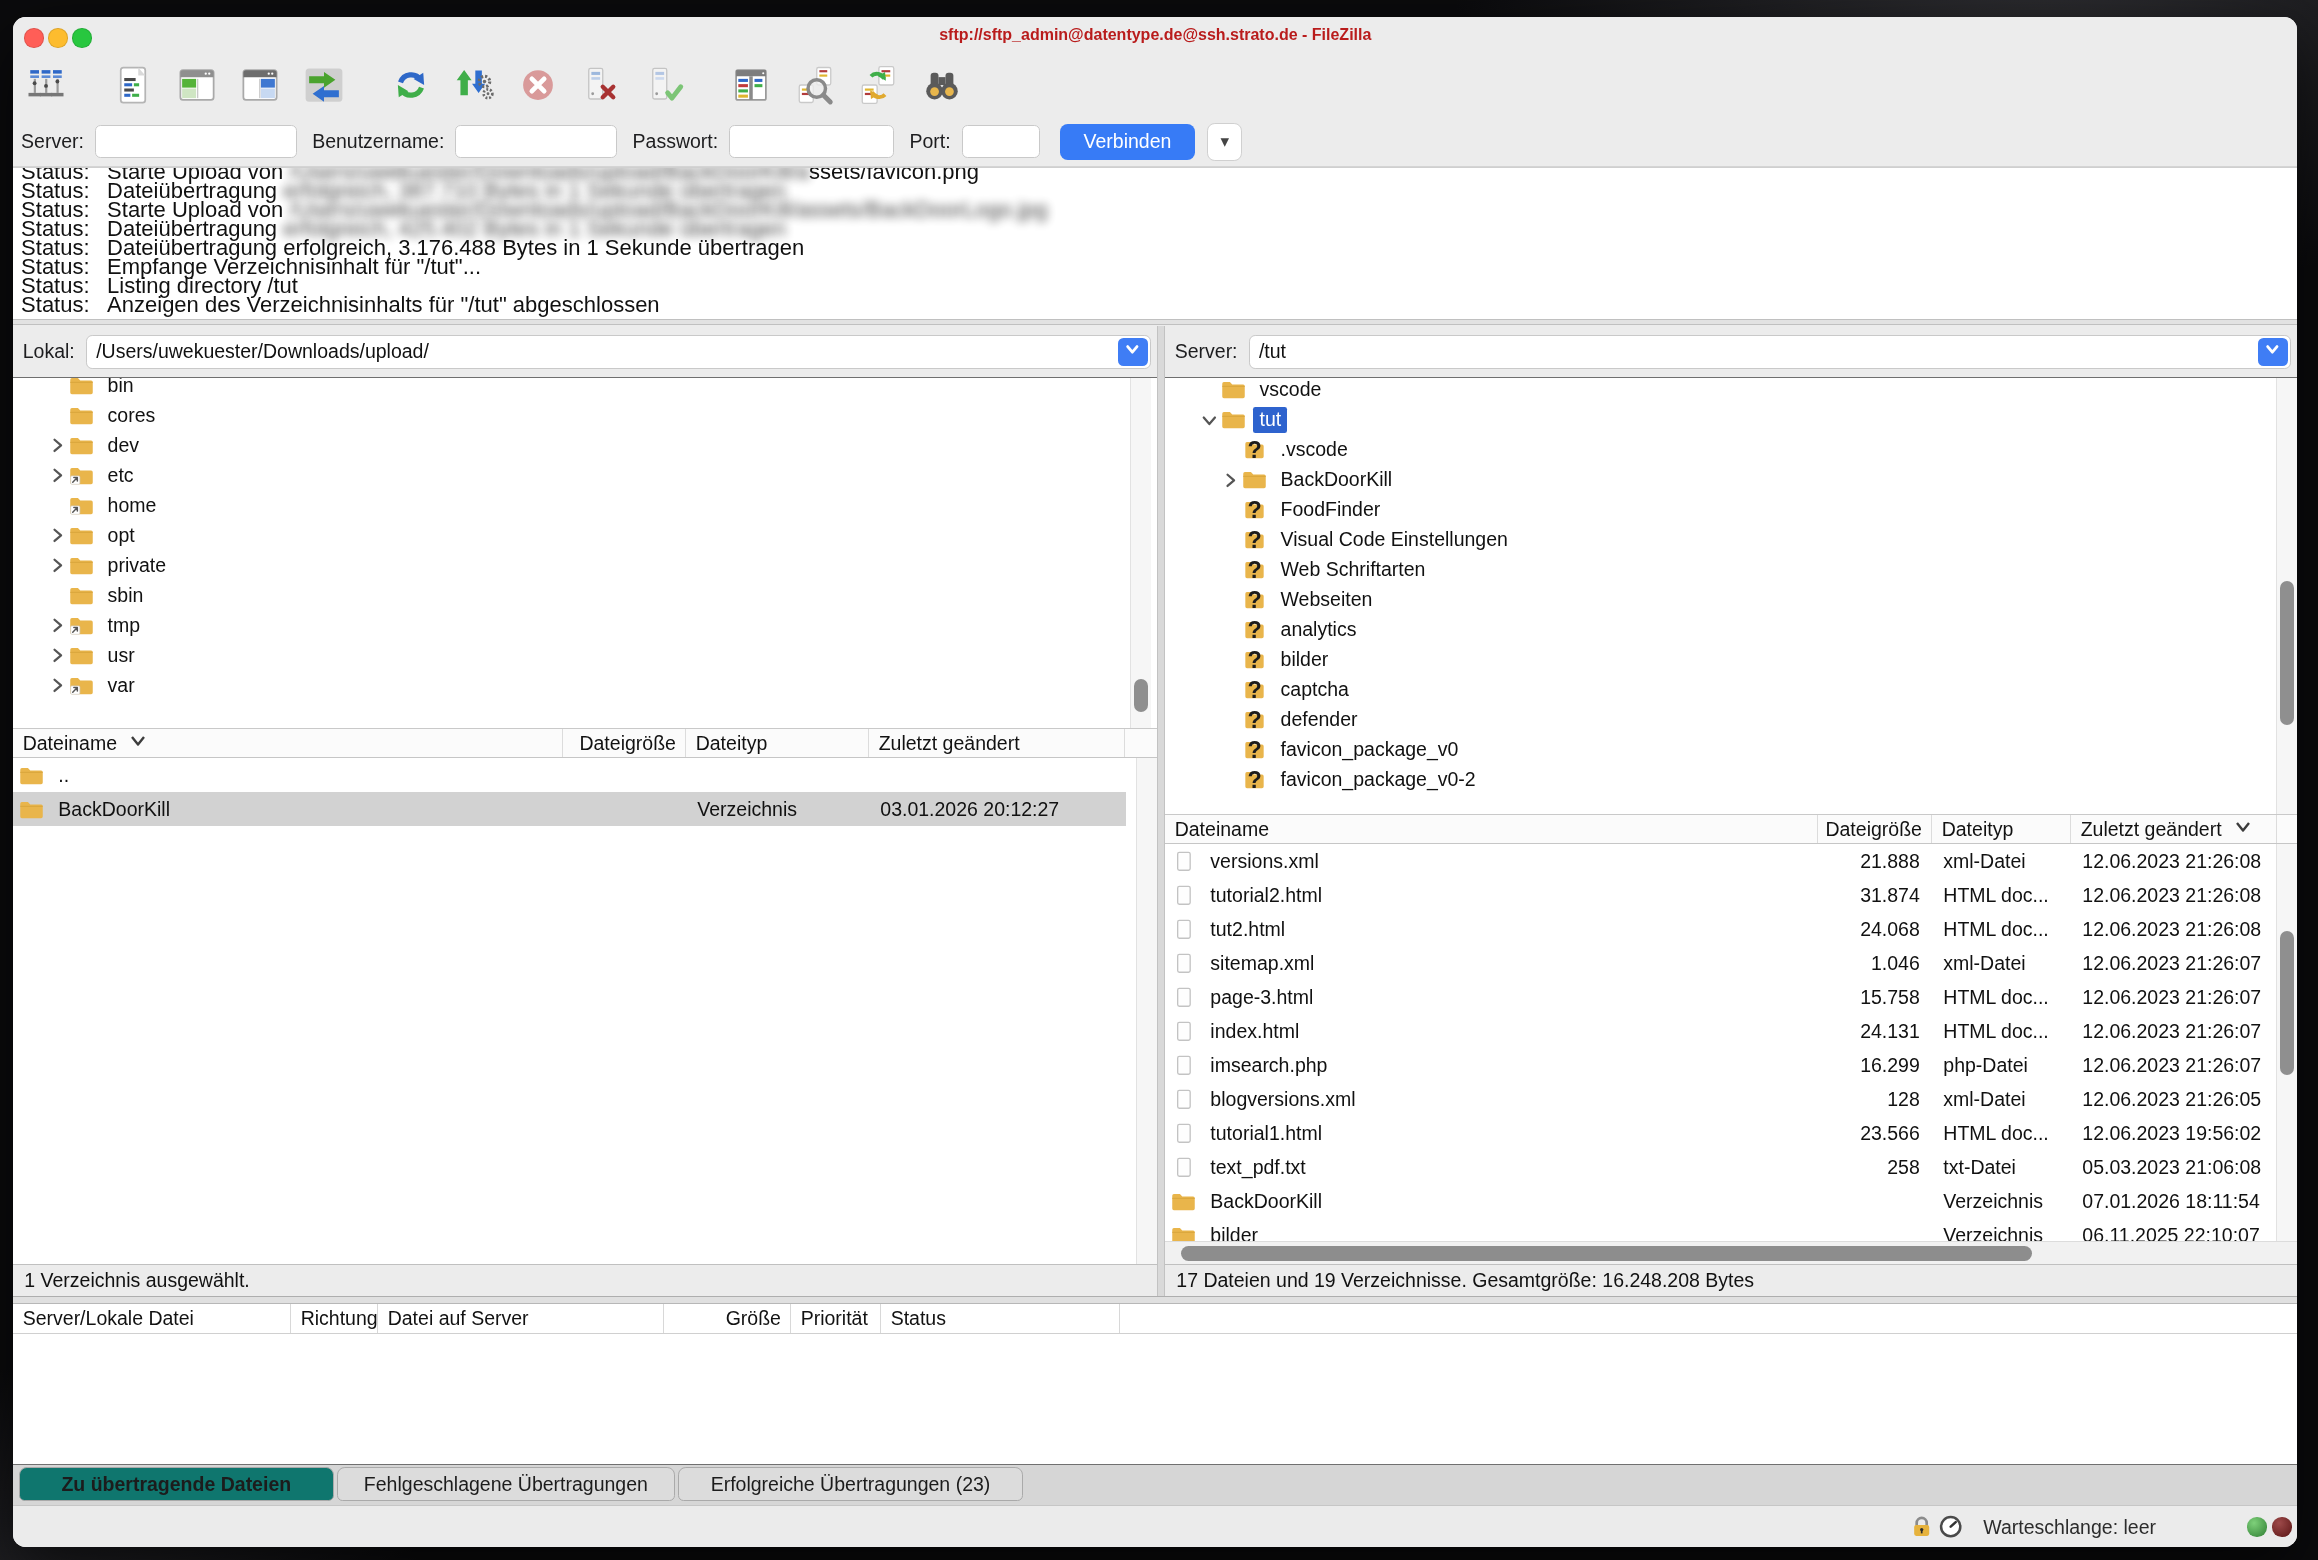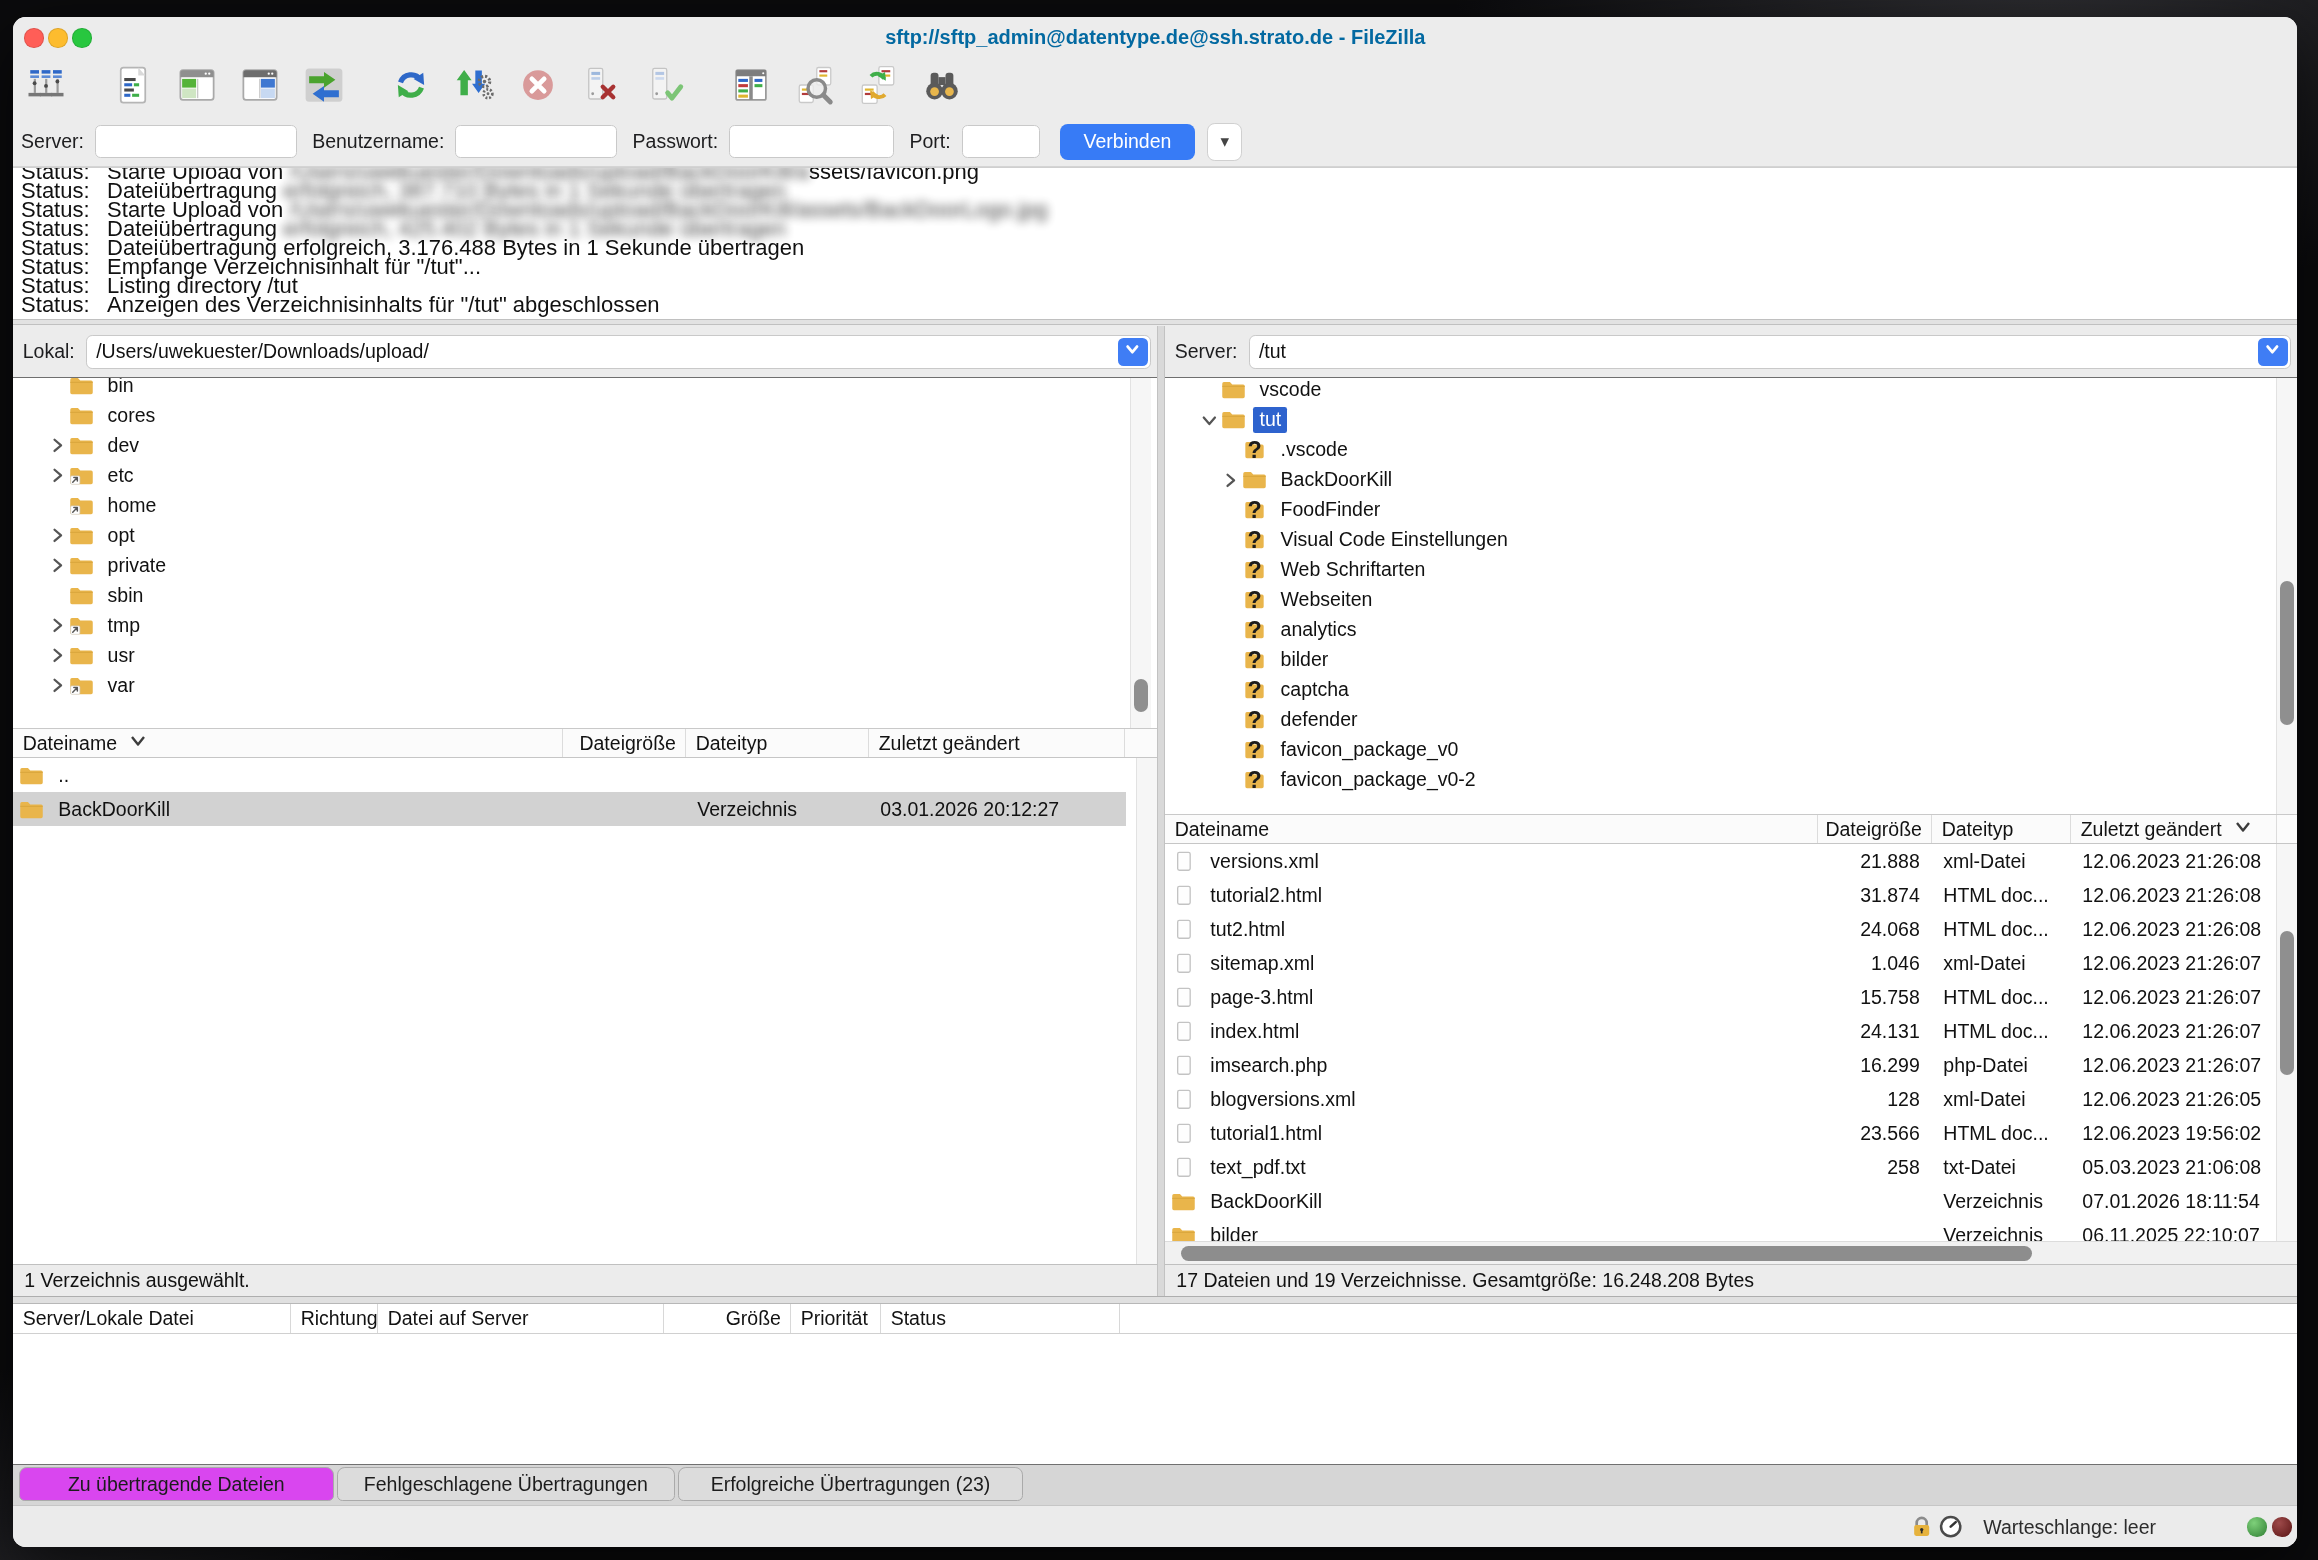--- a/index.html
+++ b/index.html
@@ -7,21 +7,21 @@
     background:
       radial-gradient(1091px 702px at 88% -5%, #323236 0%, rgba(20,20,22,0) 55%),
       radial-gradient(780px 546px at 2% 105%, #28282c 0%, rgba(15,15,17,0) 50%),
       #0b0b0d;}
   .window{position:absolute;left:13.3px;top:17px;width:2284px;height:1530px;background:#ececec;
     border-radius:12.5px;box-shadow:0 23.4px 70px rgba(0,0,0,.65);overflow:hidden;}
   
   .titlebar{position:absolute;left:0;top:0;right:0;height:39px;background:#ececec;}
   .tl{position:absolute;top:11px;width:19.5px;height:19.5px;border-radius:50%;border:0.8px solid rgba(0,0,0,.12);box-sizing:border-box;}
   .tl.red{left:11px;background:#ff5e57}.tl.yel{left:35px;background:#fdbc2e}.tl.grn{left:59px;background:#28c73f}
-  .title{position:absolute;left:0;right:0;top:8.6px;text-align:center;font-size:20px;font-weight:700;color:#0369a1;}
+  .title{position:absolute;left:0;right:0;top:8.6px;text-align:center;font-size:16px;font-weight:700;color:#b91c1c;}
   
   .toolbar{position:absolute;left:0;top:39px;right:0;height:61px;display:flex;align-items:center;padding-left:11px;}
   .tbicon{width:44px;height:44px;flex:none;margin-right:19.5px;display:flex;align-items:center;justify-content:center;}
   .tbicon.gap{margin-left:23.4px;}
   
   .qc{position:absolute;left:0;top:100px;right:0;height:50px;display:flex;align-items:center;font-size:19.5px;color:#1d1d1f;border-bottom:0.8px solid #d4d4d4;box-sizing:border-box;}
   .qc label{margin-left:15.6px;margin-right:11px;white-space:nowrap;}
   .qc input{height:31px;border:0.8px solid #c9c9c9;border-radius:5.5px;background:#fff;font-size:18.7px;padding:0 7.8px;outline:none;}
   .qc .btn-connect{margin-left:20px;height:36px;padding:0 23.4px;background:#377bf6;color:#fff;border:none;border-radius:7.8px;font-size:19.5px;font-family:inherit;}
   .qc .btn-dd{margin-left:12.5px;width:33px;height:36px;background:#fff;border:0.8px solid #d0d0d0;border-radius:7.8px;font-size:17px;color:#444;display:flex;align-items:center;justify-content:center;}
@@ -64,21 +64,21 @@
   .fname{margin-left:6.2px;}
   .hscroll{position:absolute;left:0;right:0;height:23.4px;background:#f1f1f1;border-top:0.8px solid #dcdcdc;box-sizing:border-box;}
   .hthumb{position:absolute;top:3.9px;height:15px;background:#8d8d8d;border-radius:7.8px;}
   .pstatus{position:absolute;left:0;right:0;bottom:0;height:32px;background:#ececec;border-top:0.8px solid #c0c0c0;display:flex;align-items:center;padding-left:11px;font-size:19.5px;color:#111;box-sizing:border-box;}
   
   .qsplit{position:absolute;left:0;right:0;top:1279px;height:7.8px;background:#e0e0e0;border-top:0.8px solid #aeaeae;border-bottom:0.8px solid #b7b7b7;box-sizing:border-box;}
   .qheader{position:absolute;left:0;right:0;top:1287px;height:30px;background:#fff;display:flex;font-size:19.5px;color:#121212;border-bottom:0.8px solid #d0d0d0;box-sizing:border-box;}
   .qbody{position:absolute;left:0;right:0;top:1317px;height:130px;background:#fff;}
   .tabstrip{position:absolute;left:0;right:0;top:1447px;height:41px;background:#d6d6d6;border-top:1.6px solid #707070;box-sizing:border-box;display:flex;align-items:flex-start;padding-left:5.5px;}
   .tab{margin-top:2.3px;height:34px;display:flex;align-items:center;justify-content:center;font-size:19.5px;color:#1c1c1c;background:#dcdcdc;border:0.8px solid #aaa;border-radius:7.8px 7.8px 5.5px 5.5px;box-sizing:border-box;margin-right:3.1px;}
-  .tab.active{background:#d946ef;font-weight:400;}
+  .tab.active{background:#0f766e;font-weight:700;}
   .bottombar{position:absolute;left:0;right:0;top:1488px;height:43px;background:#ebebeb;border-top:0.8px solid #c6c6c6;box-sizing:border-box;}
   .bb-item{position:absolute;top:0;height:100%;display:flex;align-items:center;}
   .bb-text{font-size:19.5px;color:#2c2c2c;white-space:nowrap;}
   .dot{width:19.5px;height:19.5px;border-radius:50%;}
   .dot.green{background:radial-gradient(circle at 35% 30%, #7ed07a, #2f7e33);}
   .dot.red{background:radial-gradient(circle at 35% 30%, #9e4a4a, #5a1414);}
 </style>
 </head>
 <body>
 

